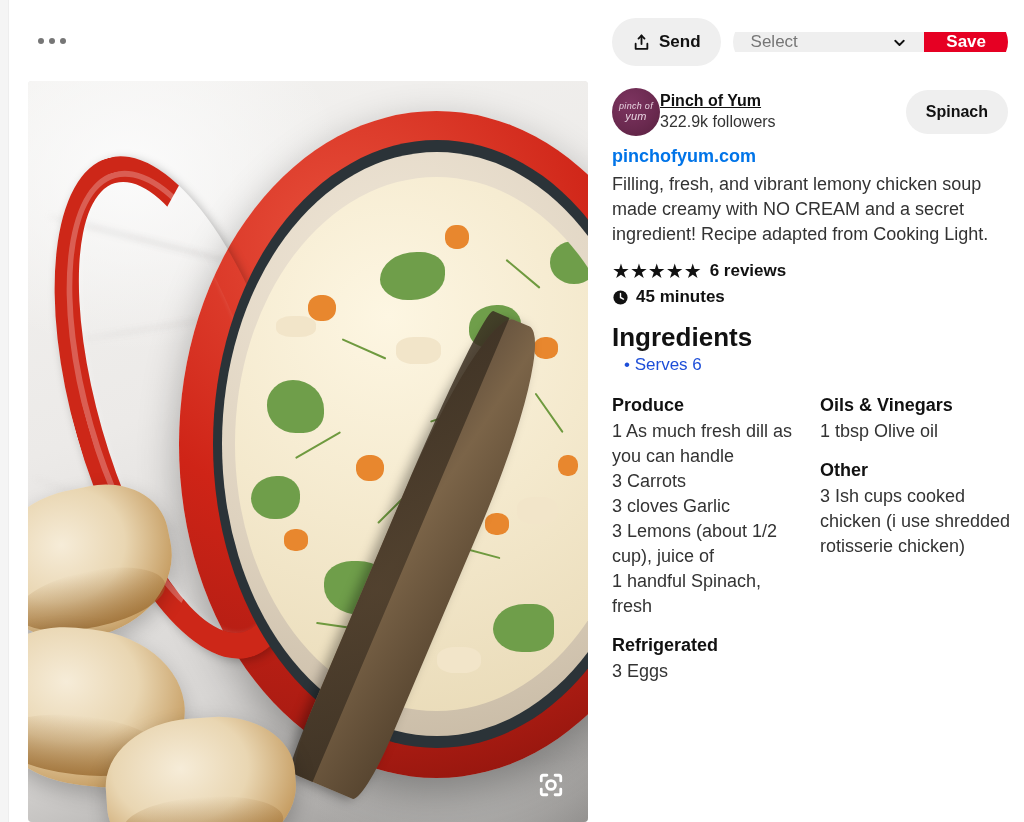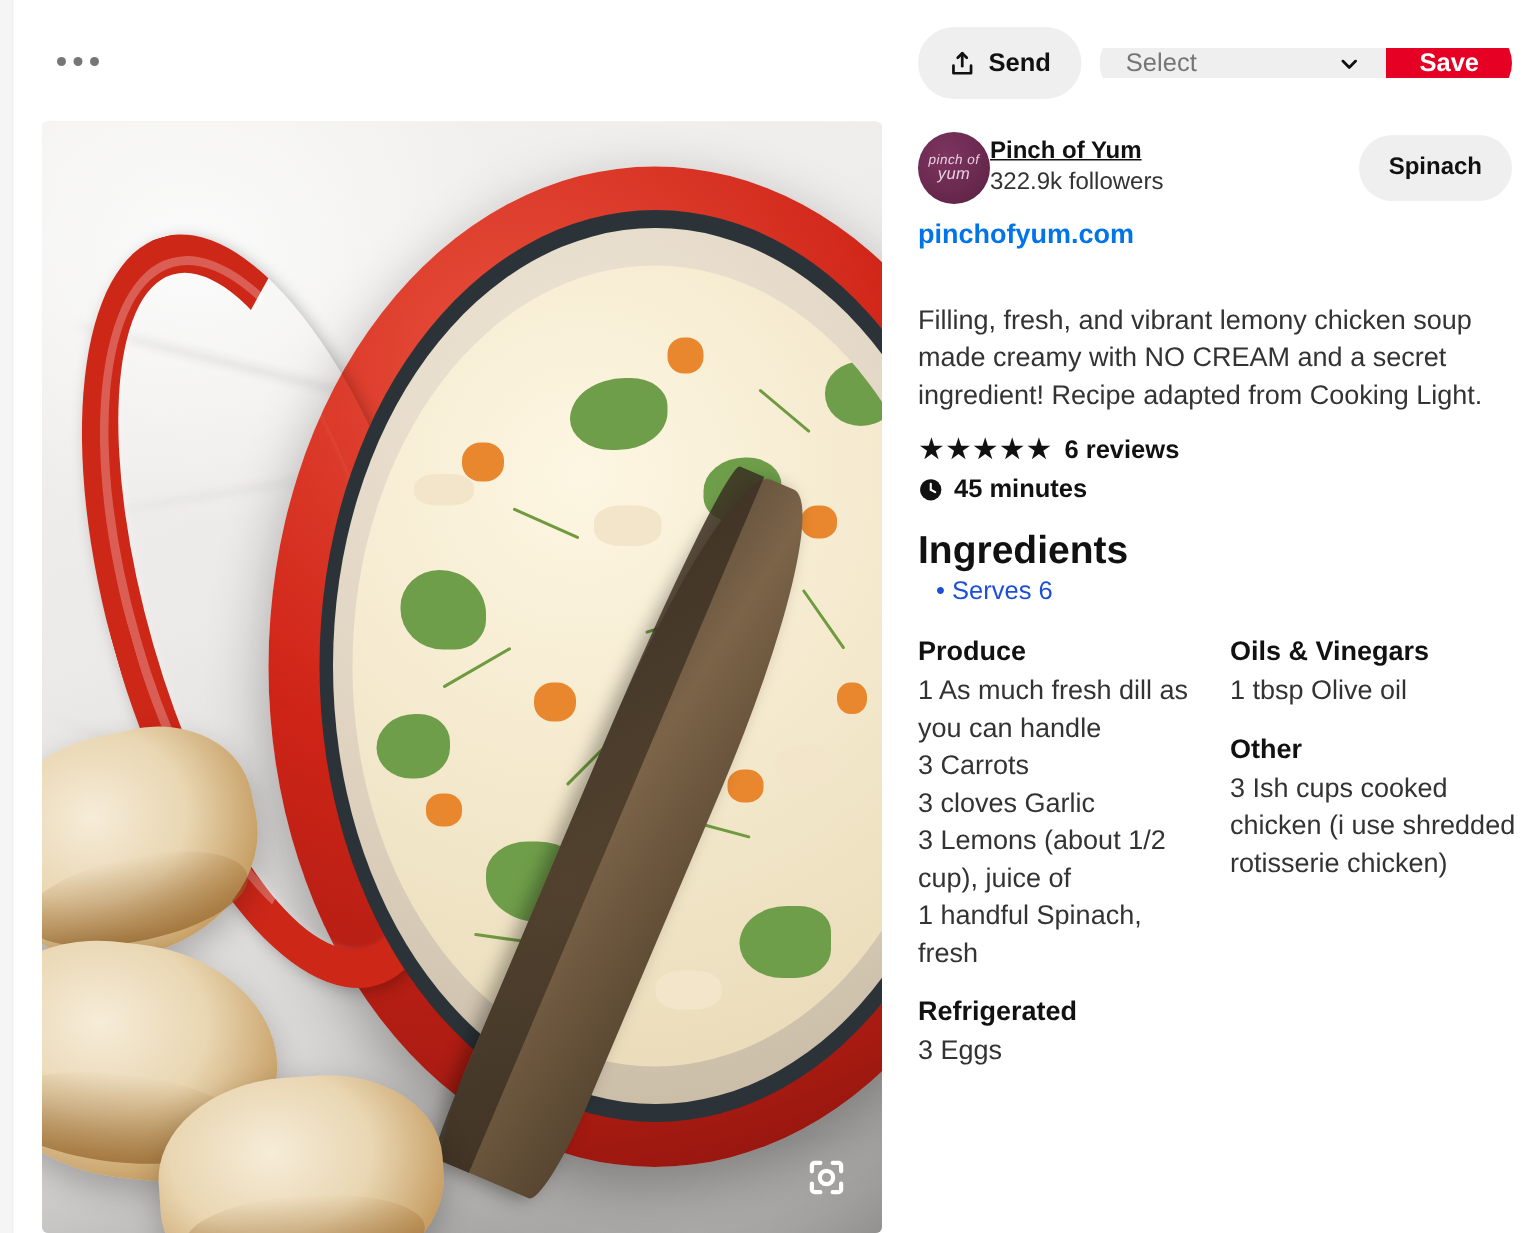--- a/index.html
+++ b/index.html
@@ -345,21 +345,21 @@
     bottom: 0;
     overflow: hidden;
   }
 
   .source-link {
     display: block;
     font-size: 18px;
     font-weight: bold;
     color: #0074e8;
     text-decoration: none;
-    margin-bottom: 34px;
+    margin-bottom: 5px;
   }
 
   .description {
     font-size: 18px;
     line-height: 25px;
     color: #333333;
     margin-bottom: 14px;
   }
 
   .meta-row {

